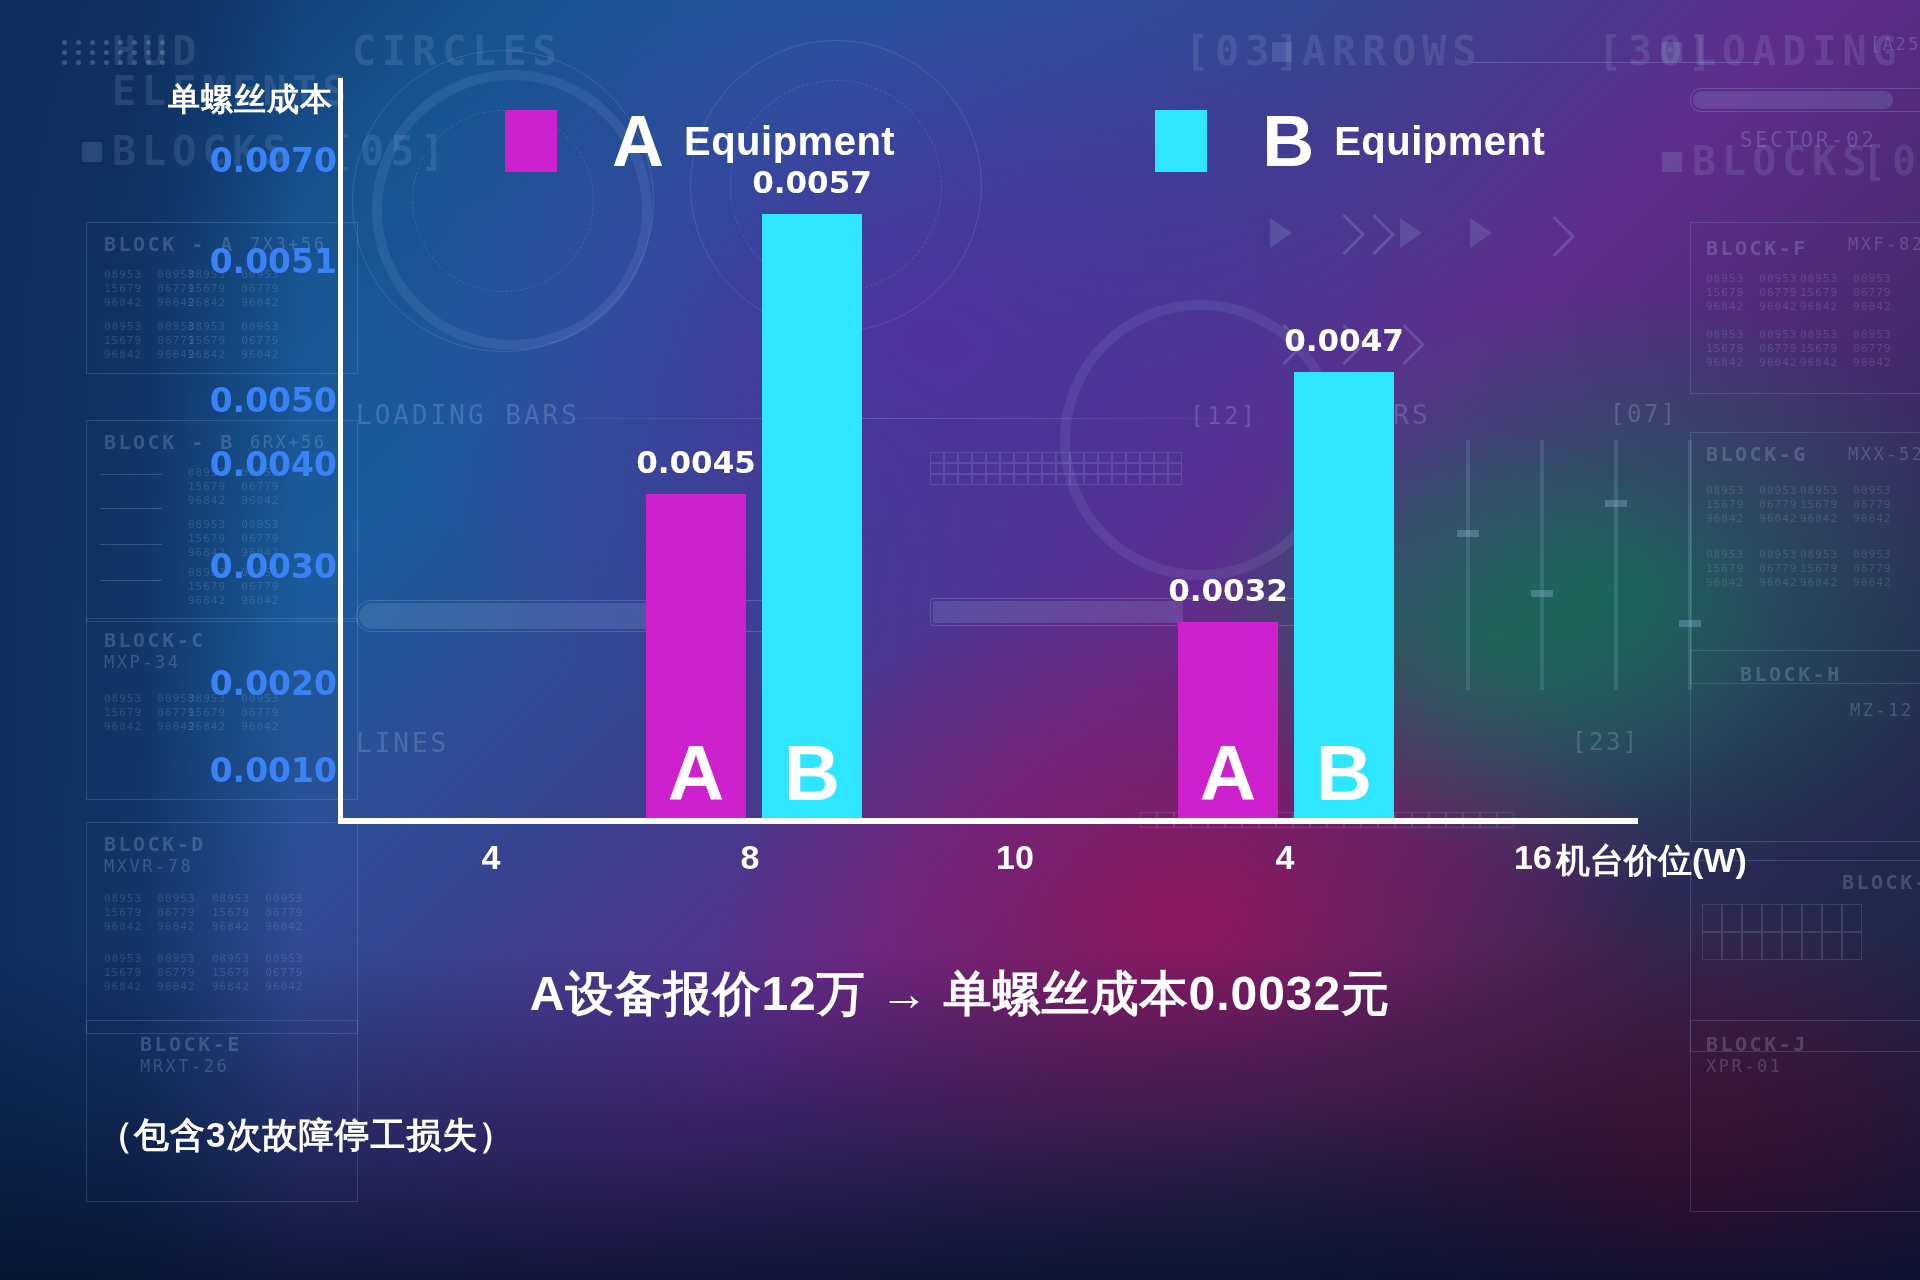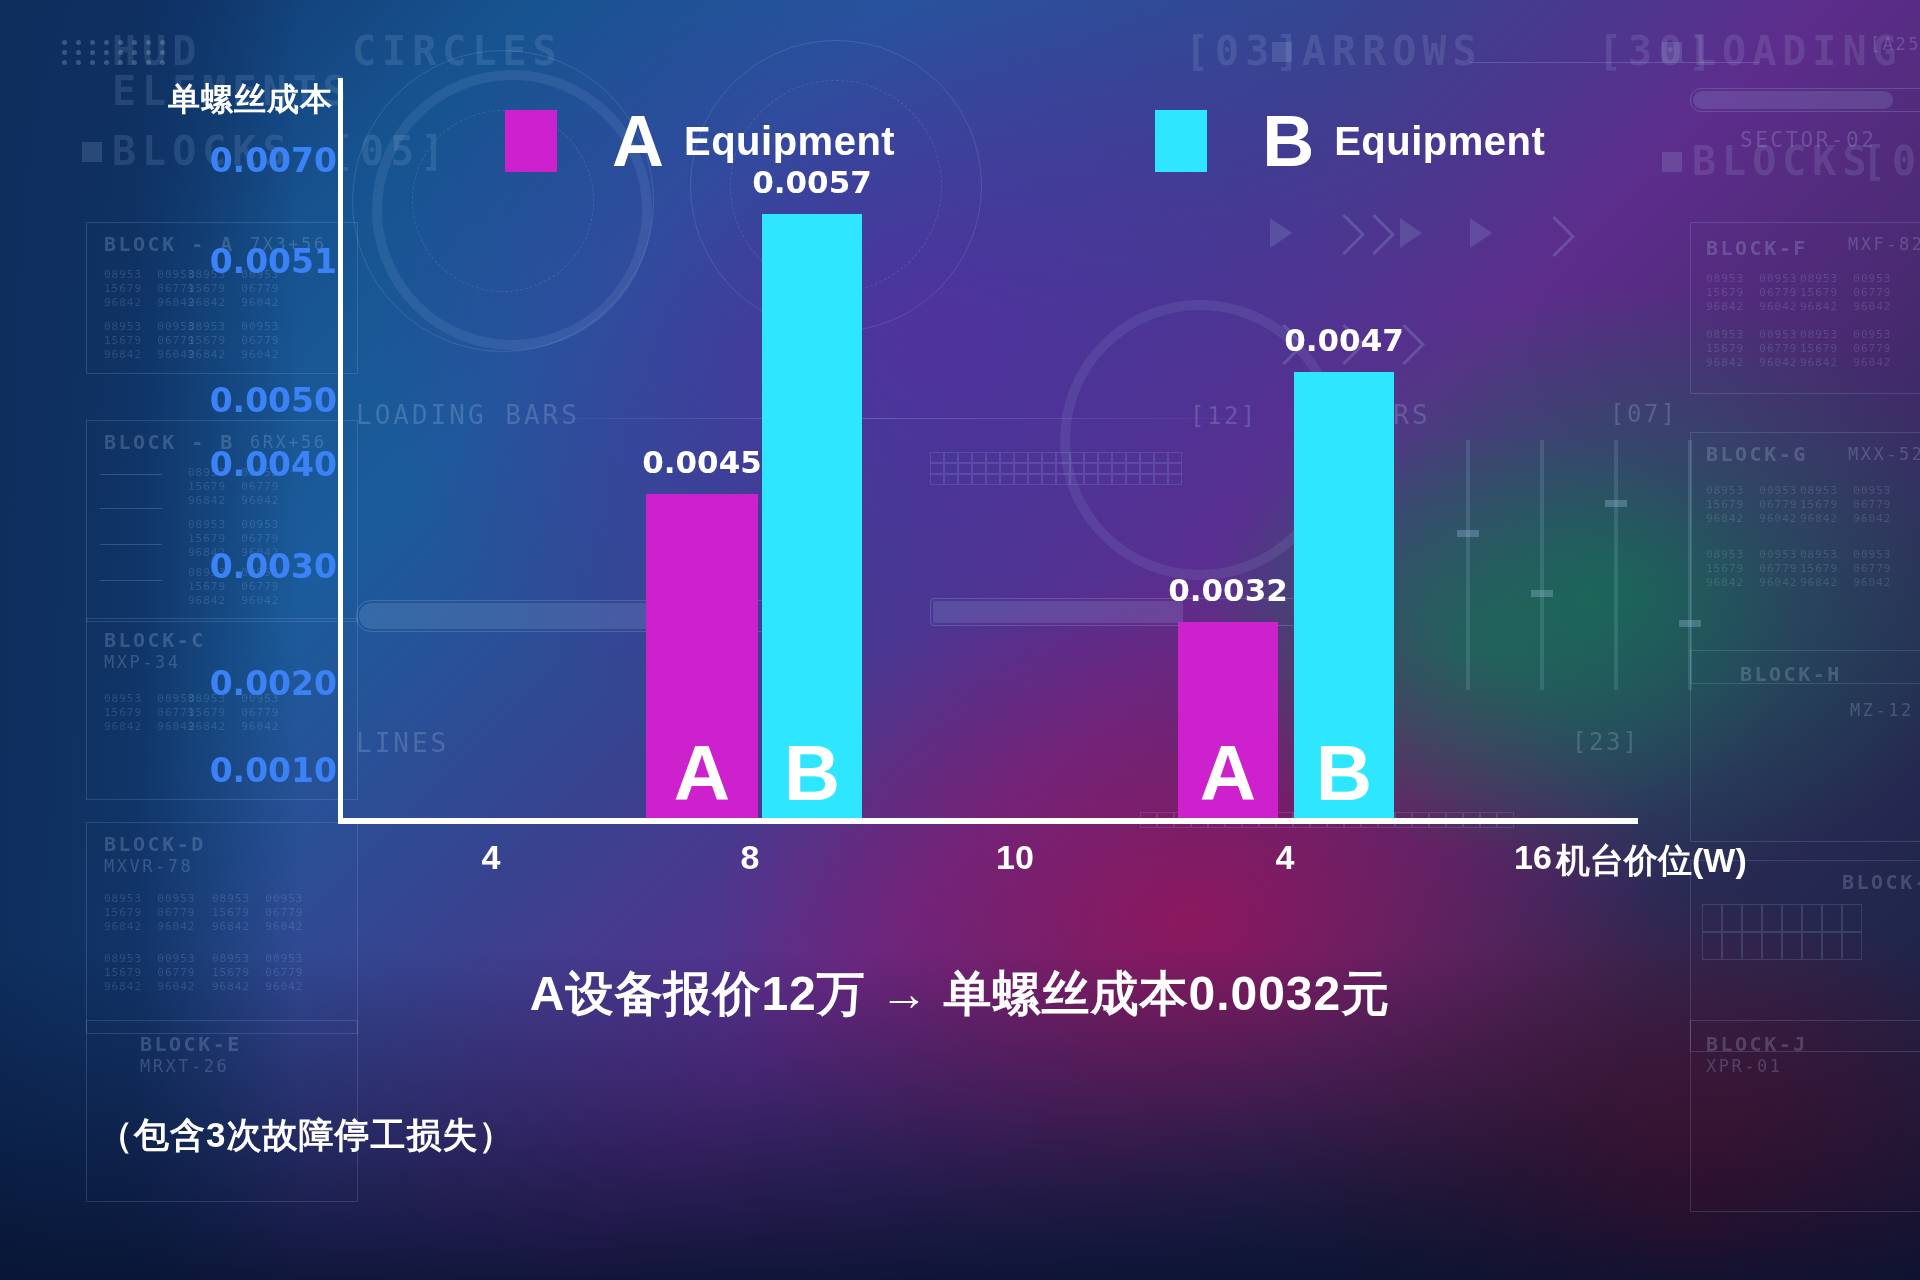--- a/index.html
+++ b/index.html
@@ -441,21 +441,21 @@
     <div class="ytick" style="top:160px;">0.0070</div>
     <div class="ytick" style="top:261px;">0.0051</div>
     <div class="ytick" style="top:362px;margin-top:38px;">0.0050</div>
     <div class="ytick" style="top:464px;">0.0040</div>
     <div class="ytick" style="top:566px;">0.0030</div>
     <div class="ytick" style="top:668px;margin-top:15px;">0.0020</div>
     <div class="ytick" style="top:770px;">0.0010</div>
 
     <div class="bars-layer">
 
-      <div class="bar" style="left:308px;width:112px;height:324px;background:#cd21cd;">
+      <div class="bar" style="left:308px;width:100px;height:324px;background:#cd21cd;">
         <span class="val">0.0045</span>
         <span class="glyph">A</span>
       </div>
       <div class="bar" style="left:424px;width:100px;height:604px;background:#2ee6ff;">
         <span class="val">0.0057</span>
         <span class="glyph" style="color:#fff;">B</span>
       </div>
 
       <div class="bar" style="left:840px;width:100px;height:196px;background:#cd21cd;">
         <span class="val">0.0032</span>

